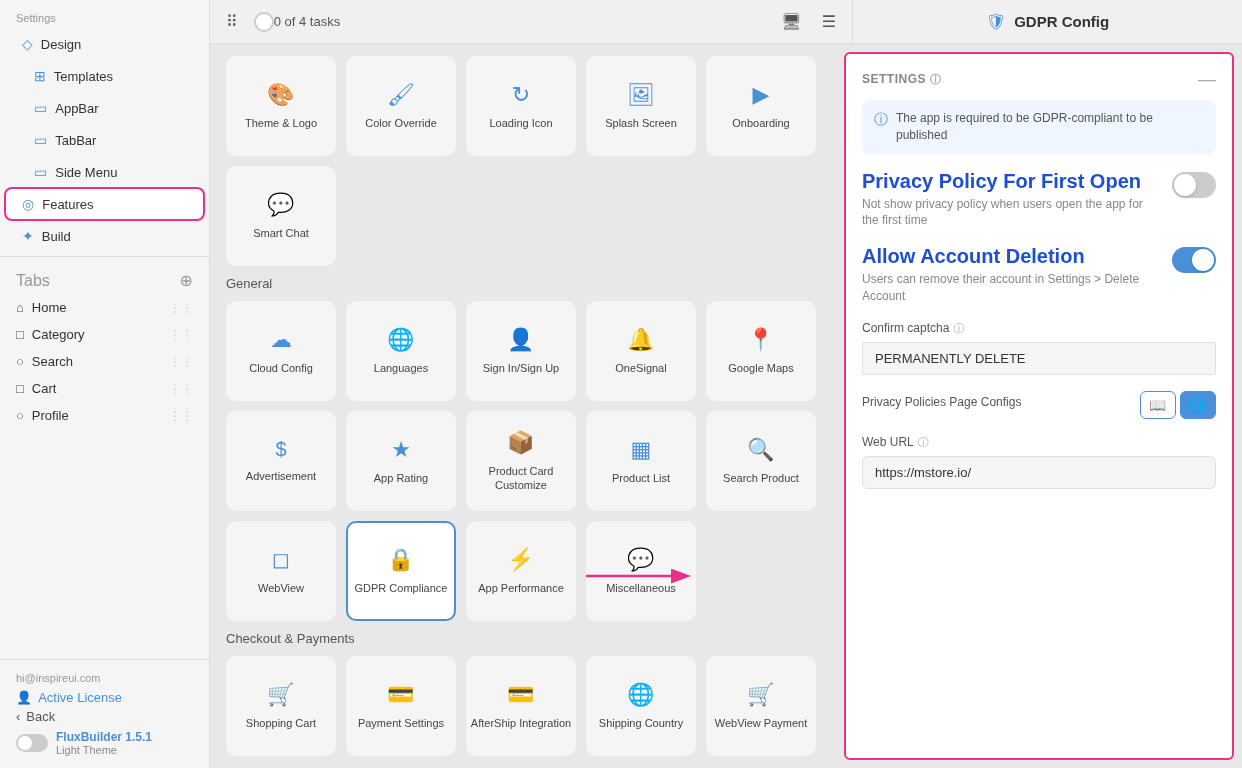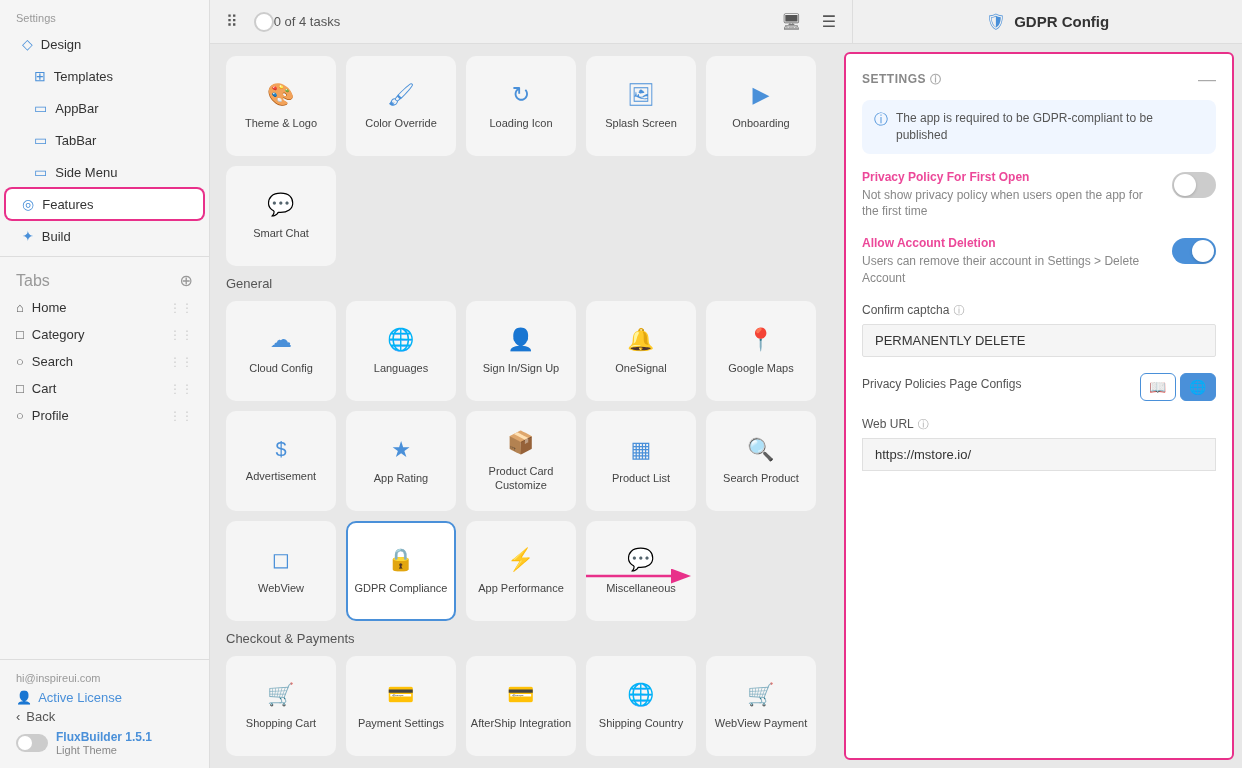--- a/index.html
+++ b/index.html
@@ -56,38 +56,38 @@
     
     .gdpr-panel { width: 390px; background: #fff; border-left: 1px solid #ddd; border: 2px solid #e8308a; border-radius: 6px; margin: 8px; overflow-y: auto; flex-shrink: 0; }
     .panel-inner { padding: 16px; }
     .panel-settings-header { display: flex; align-items: center; justify-content: space-between; margin-bottom: 12px; }
     .panel-settings-label { font-size: 12px; color: #888; font-weight: 600; letter-spacing: 0.5px; display: flex; align-items: center; gap: 4px; }
     .panel-minimize { font-size: 18px; color: #aaa; cursor: pointer; line-height: 1; }
     .info-box { background: #f0f6ff; border-radius: 8px; padding: 10px 12px; display: flex; gap: 8px; align-items: flex-start; margin-bottom: 16px; }
     .info-icon { color: #4a90d9; font-size: 14px; margin-top: 1px; }
     .info-text { font-size: 12px; color: #555; line-height: 1.4; }
     .setting-row { margin-bottom: 16px; }
-    .setting-title { font-size: 12px; font-weight: 600; color: #ec4899; margin-bottom: 3px; }
+    .setting-title { font-size: 20px; font-weight: 600; color: #1d4ed8; margin-bottom: 3px; }
     .setting-desc { font-size: 12px; color: #888; line-height: 1.4; }
     .setting-row-inline { display: flex; align-items: flex-start; justify-content: space-between; margin-bottom: 16px; }
     .setting-text { flex: 1; margin-right: 12px; }
     .toggle { width: 44px; height: 26px; background: #ccc; border-radius: 13px; cursor: pointer; position: relative; flex-shrink: 0; margin-top: 2px; }
     .toggle.on { background: #4a90d9; }
     .toggle .knob { width: 22px; height: 22px; background: #fff; border-radius: 50%; position: absolute; top: 2px; transition: left 0.2s; box-shadow: 0 1px 3px rgba(0,0,0,0.2); }
     .toggle.off .knob { left: 2px; }
     .toggle.on .knob { left: 20px; }
     .section-label-sm { font-size: 12px; color: #555; font-weight: 500; margin-bottom: 6px; display: flex; align-items: center; gap: 4px; }
     .captcha-input { width: 100%; padding: 8px 12px; background: #f5f5f5; border: 1px solid #e0e0e0; border-radius: 2px; font-size: 13px; color: #333; font-weight: 500; }
     .privacy-configs-row { display: flex; align-items: center; justify-content: space-between; margin-bottom: 16px; }
     .config-buttons { display: flex; gap: 4px; }
     .config-btn { width: 36px; height: 28px; border: 1px solid #4a90d9; border-radius: 6px; display: flex; align-items: center; justify-content: center; cursor: pointer; font-size: 14px; }
     .config-btn.active { background: #4a90d9; color: #fff; }
     .config-btn.inactive { background: #fff; color: #4a90d9; }
     .web-url-label { font-size: 12px; color: #555; font-weight: 500; margin-bottom: 6px; display: flex; align-items: center; gap: 4px; }
-    .url-input { width: 100%; padding: 8px 12px; background: #f5f5f5; border: 1px solid #e0e0e0; border-radius: 0; font-size: 13px; color: #333; }
+    .url-input { width: 100%; padding: 8px 12px; background: #f5f5f5; border: 1px solid #e0e0e0; border-radius: 6px; font-size: 13px; color: #333; }
 
     
     .top-bar-right { display: flex; height: 44px; align-items: center; background: #f0f0f0; border-bottom: 1px solid #ddd; width: 390px; flex-shrink: 0; padding: 0 16px; gap: 8px; justify-content: center; border-left: 1px solid #ddd; }
 
     .full-top { display: flex; }
     .full-top-left { flex: 1; }
     .full-top-right { width: 390px; flex-shrink: 0; }
   </style>
 </head>
 <body>

